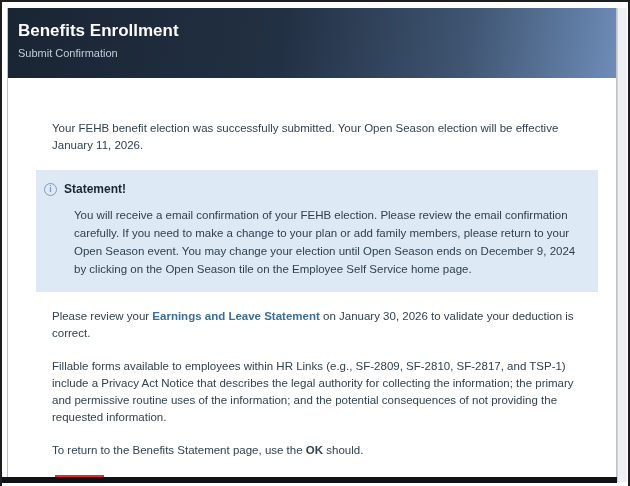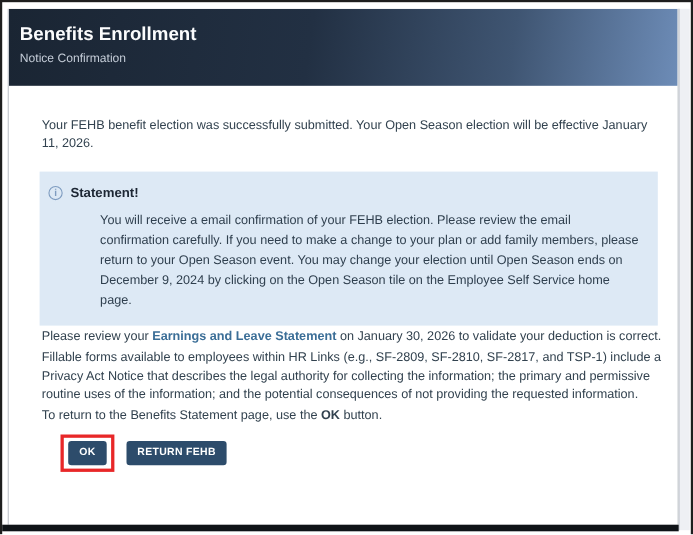--- a/index.html
+++ b/index.html
@@ -71,21 +71,21 @@
     color: #c3cbd6;
     font-size: 11px;
     margin-top: 6px;
   }
   .content {
     padding: 26px 8px 0 28px;
     font-size: 11.5px;
     color: #32424f;
     line-height: 17px;
   }
-  .content p { margin: 2px; }
+  .content p { margin: 16px; }
   .para { margin-top: 18px; }
   .para-first { margin-top: 0; }
   .info-box {
     background: #dde9f5;
     margin: 16px 10px 0 0;
     padding: 11px 14px 14px 8px;
   }
   .info-head {
     display: flex;
     align-items: center;
@@ -103,21 +103,21 @@
     font-weight: bold;
     margin-right: 7px;
     flex: 0 0 auto;
   }
   .info-title {
     font-weight: bold;
     color: #1c2633;
     font-size: 12px;
   }
   .info-body {
-    margin: 8px 0 0 47px;
+    margin: 8px 0 0 30px;
     line-height: 18px;
     color: #2f3f4e;
   }
   .link {
     color: #3b6e97;
     font-weight: bold;
     cursor: pointer;
     text-decoration: none;
   }
   .bold { font-weight: bold; }
@@ -154,41 +154,41 @@
 </head>
 <body>
 
 <div class="canvas">
   <div class="outer-frame"></div>
   <div class="scroll-strip"></div>
   <div class="inner-frame">
 
     <div class="page-header">
       <div class="page-title">Benefits Enrollment</div>
-      <div class="page-subtitle">Notice Confirmation</div>
+      <div class="page-subtitle">Submit Confirmation</div>
     </div>
 
     <div class="content">
 
       <p class="para-first">Your FEHB benefit election was successfully submitted. Your Open Season election will be effective January 11, 2026.</p>
 
       <div class="info-box">
         <div class="info-head">
           <span class="info-icon">i</span>
           <span class="info-title">Statement!</span>
         </div>
         <div class="info-body">You will receive a email confirmation of your FEHB election. Please review the email confirmation carefully. If you need to make a change to your plan or add family members, please return to your Open Season event. You may change your election until Open Season ends on December 9, 2024 by clicking on the Open Season tile on the Employee Self Service home page.</div>
       </div>
 
 
       <p class="para"><span>Please review your </span><a class="link">Earnings and Leave Statement</a><span> on January 30, 2026 to validate your deduction is correct.</span></p>
 
       <p class="para">Fillable forms available to employees within HR Links (e.g., SF-2809, SF-2810, SF-2817, and TSP-1) include a Privacy Act Notice that describes the legal authority for collecting the information; the primary and permissive routine uses of the information; and the potential consequences of not providing the requested information.</p>
 
-      <p class="para return-para"><span>To return to the Benefits Statement page, use the </span><span class="bold">OK</span><span> button.</span></p>
+      <p class="para return-para"><span>To return to the Benefits Statement page, use the </span><span class="bold">OK</span><span> should.</span></p>
 
       <div class="button-row">
         <span class="red-highlight">
           <button class="btn">OK</button>
         </span>
         <button class="btn btn-return">RETURN FEHB</button>
       </div>
 
     </div>
   </div>

